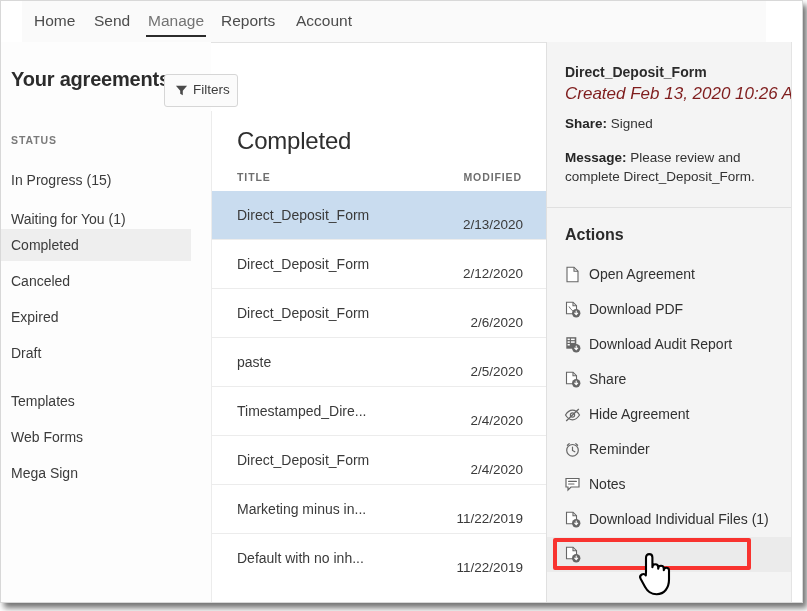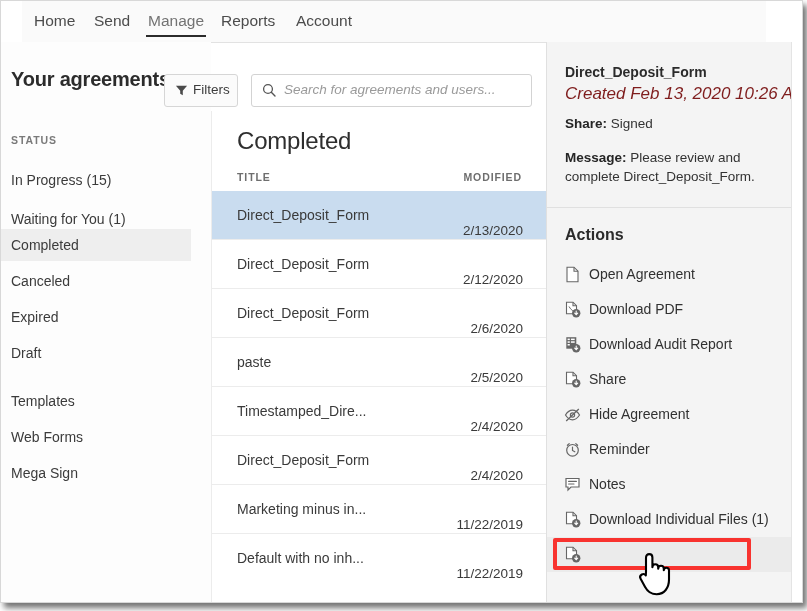--- a/index.html
+++ b/index.html
@@ -89,21 +89,21 @@
   .row{
     position:relative;height:48px;cursor:pointer;
   }
   .row + .row{border-top:1px solid #ececec;}
   .row.sel{background:#c9dcef;}
   .row .rtitle{
     position:absolute;left:25px;top:0;line-height:48px;font-size:14px;color:#3a3a3a;
     white-space:nowrap;
   }
   .row .rdate{
-    position:absolute;right:24px;top:16px;line-height:48px;font-size:13.5px;color:#3a3a3a;
+    position:absolute;right:24px;top:10px;line-height:48px;font-size:13.5px;color:#3a3a3a;
     white-space:nowrap;
   }
 
   
   .rightpanel{
     position:absolute;left:545px;top:41px;width:245px;height:560px;
     background:#f4f4f4;border-left:1px solid #e0e0e0;
   }
   .railgap{
     position:absolute;left:790px;top:41px;width:11px;height:560px;background:#ffffff;
@@ -163,29 +163,20 @@
 
     <div class="filters-btn">
       <span class="funnel">
         <svg viewBox="0 0 14 14" width="13" height="13">
             <path d="M1 2h12l-4.6 5.2V12l-2.8-1.6V7.2z" fill="#4a4a4a"></path>
           </svg>
       </span>
       <span class="flabel">Filters</span>
     </div>
 
-    <div class="searchbox">
-      <span class="mag">
-        <svg viewBox="0 0 14 14" width="14" height="14">
-            <circle cx="6" cy="6" r="4.4" fill="none" stroke="#555" stroke-width="1.3"></circle>
-            <line x1="9.3" y1="9.3" x2="13" y2="13" stroke="#555" stroke-width="1.4" stroke-linecap="round"></line>
-          </svg>
-      </span>
-      <span class="ph">Search for agreements and users...</span>
-    </div>
 
     <div class="statuslabel">STATUS</div>
 
     <div class="sideitem" style="top:122px"><span>In Progress (15)</span></div>
     <div class="sideitem" style="top:161px"><span>Waiting for You (1)</span></div>
     <div class="sideitem sel" style="top:187px"><span>Completed</span></div>
     <div class="sideitem" style="top:223px"><span>Canceled</span></div>
     <div class="sideitem" style="top:259px"><span>Expired</span></div>
     <div class="sideitem" style="top:295px"><span>Draft</span></div>
     <div class="sideitem" style="top:343px"><span>Templates</span></div>

